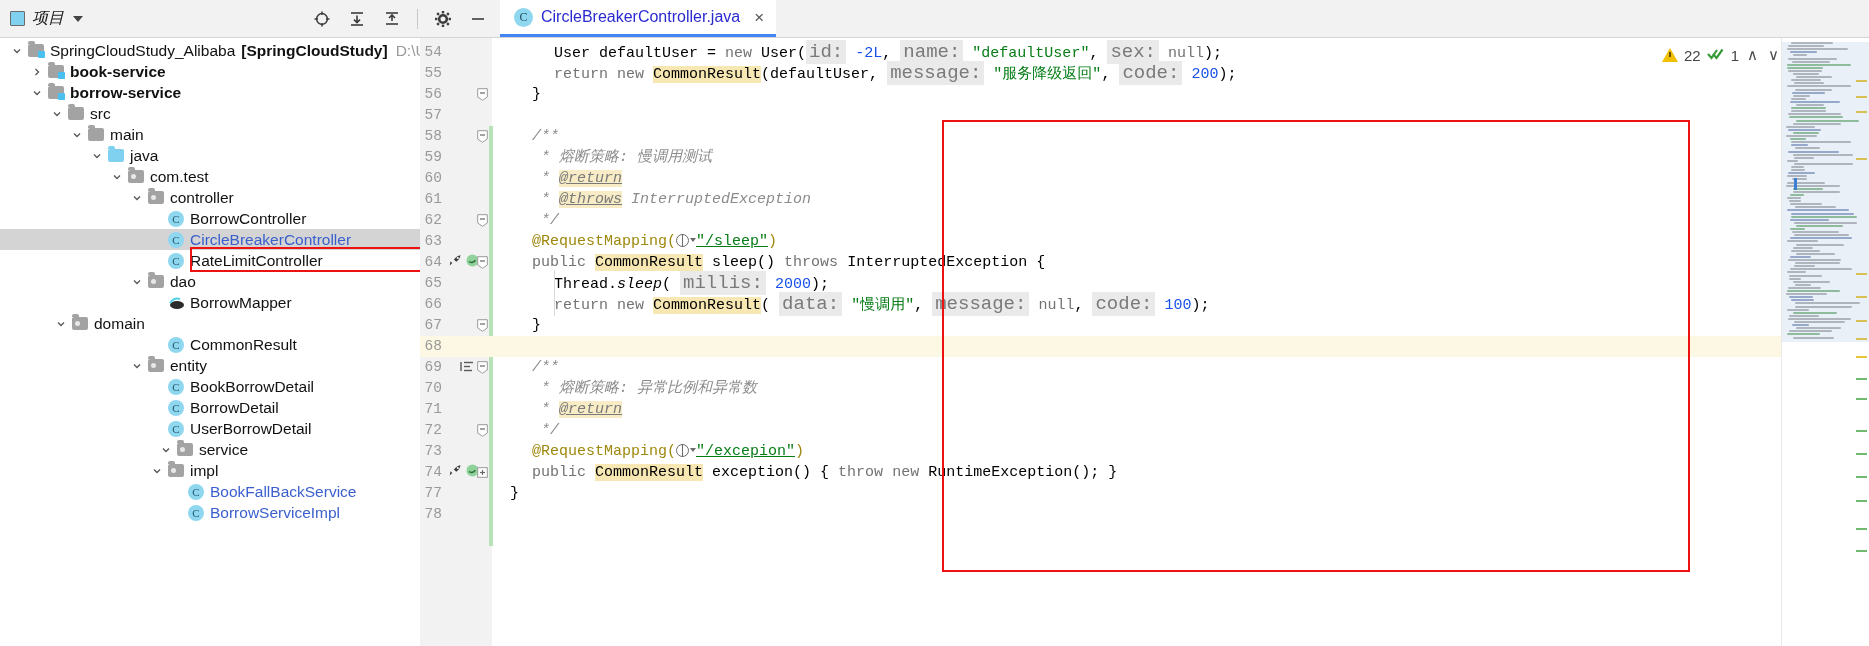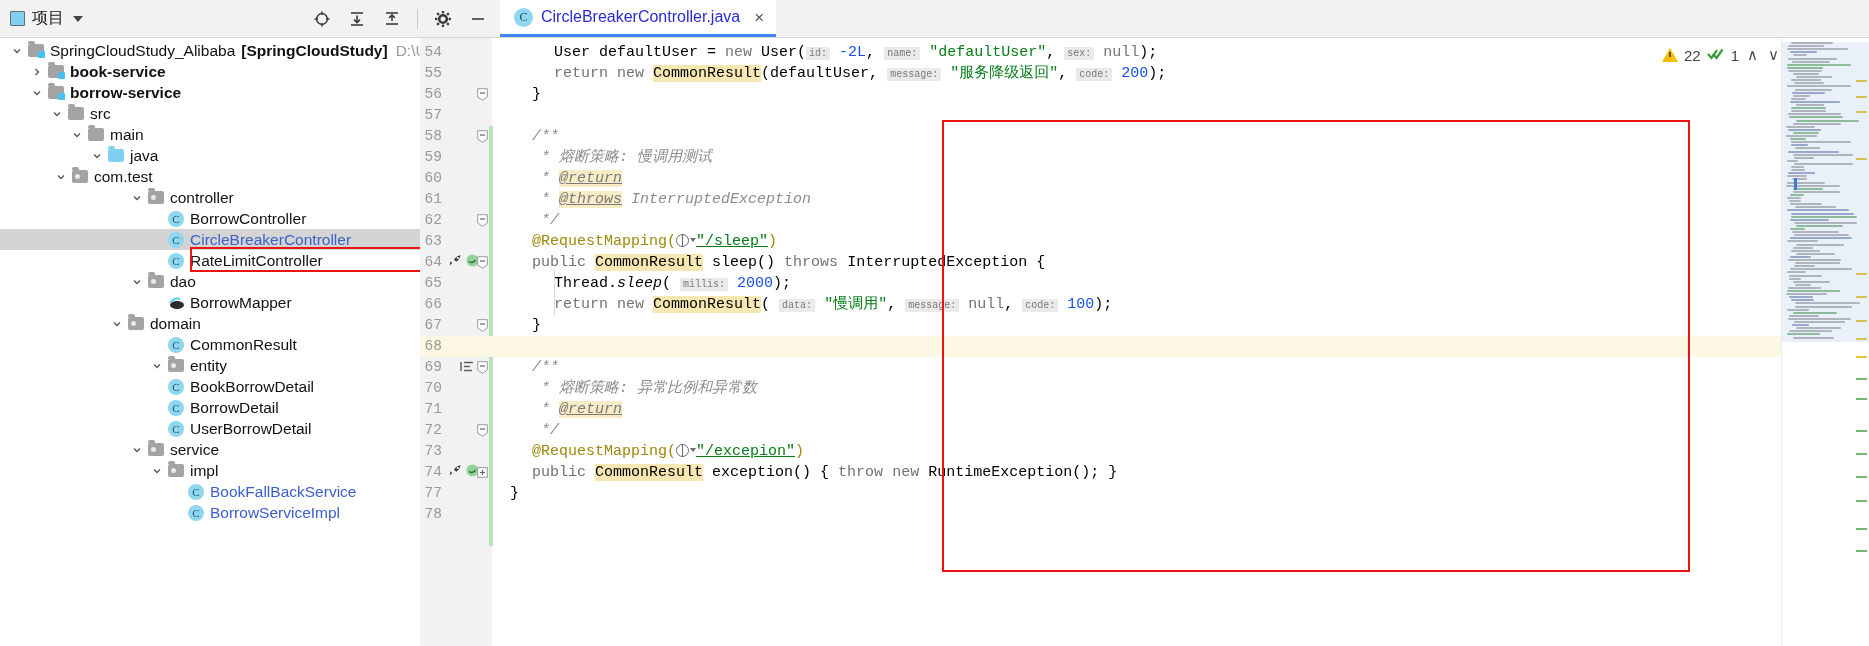--- a/index.html
+++ b/index.html
@@ -8,21 +8,21 @@
     width: 1869px; height: 646px;
     overflow: hidden;
     background: #ffffff;
     font-family: "Liberation Sans", sans-serif;
   }
   #app { position: relative; width: 1869px; height: 646px; display: flex; flex-direction: column; }
 
   
   .topbar { height: 38px; display: flex; align-items: stretch; background: #f2f2f2; border-bottom: 1px solid #d4d4d4; }
   .proj-toolwin { width: 500px; display: flex; align-items: center; background: #f2f2f2; padding-left: 10px; position: relative; }
-  .proj-title { display: flex; align-items: center; gap: 7px; font-size: 16px; color: #1a1a1a; }
+  .proj-title { display: flex; align-items: center; gap: 7px; font-size: 16px; color: #1a1a1a; font-style: italic; }
   .proj-sq { width: 15px; height: 15px; border: 1.6px solid #6c6c6c; background: #7fd1ef; border-radius: 1px; }
   .caret-down { width: 0; height: 0; border-left: 5px solid transparent; border-right: 5px solid transparent; border-top: 6px solid #444; margin-left: 2px; }
   .tb-icons { margin-left: auto; display: flex; align-items: center; gap: 15px; padding-right: 12px; }
   .tb-ic { width: 20px; height: 20px; display: flex; align-items: center; justify-content: center; cursor: pointer; }
   .tb-sep { width: 1px; height: 20px; background: #c8c8c8; }
 
   .tabstrip { flex: 1; display: flex; align-items: stretch; background: #f2f2f2; }
   .tab { display: flex; align-items: center; gap: 8px; padding: 0 12px 0 14px; background: #ffffff; border-bottom: 3px solid #4285f4; font-size: 16px; color: #2a2ad0; cursor: pointer; }
   .tab .cls-ic { width: 19px; height: 19px; border-radius: 50%; background: #8fd6ef; color: #1c4a5c; font-size: 12px; display: flex; align-items: center; justify-content: center; font-family: "Liberation Serif", serif; }
   .tab .tab-close { color: #555; font-size: 17px; margin-left: 6px; line-height: 1; }
@@ -66,21 +66,21 @@
   .vcs-green { position: absolute; left: 0; width: 4px; background: #b8e2b8; }
 
   .code { flex: 1; position: relative; overflow: hidden; font-family: "Liberation Mono", monospace; font-size: 15px; }
   .cl { position: absolute; left: 0; height: 21px; line-height: 21px; white-space: pre; }
   .hl-line { position: absolute; left: 0; right: 0; height: 21px; background: #fdf8e3; }
   .kw { color: #737373; }
   .str { color: #067d17; }
   .num { color: #1750eb; }
   .cmt { color: #8c8c8c; font-style: italic; }
   .anno { color: #9e880d; }
-  .hint { background: #eaeaea; color: #7a7a7a; border-radius: 0; padding: 1px 3px; font-size: 10px; font-style: normal; }
+  .hint { background: #eaeaea; color: #7a7a7a; border-radius: 0; padding: 1px 3px; font-size: 19px; font-style: normal; }
   .occ { background: #f7e7b3; }
   .jd-tag { background: #f7ecc6; color: #7a7a7a; font-style: italic; text-decoration: underline; }
   .ital { font-style: italic; }
   .mono-id { color: #000000; }
   .link-str { color: #067d17; text-decoration: underline; }
   .globe { display: inline-block; width: 13px; height: 13px; border-radius: 50%; border: 1.4px solid #6b6b6b; position: relative; vertical-align: -2px; }
   .globe:after { content:""; position:absolute; left:5px; top:-1px; width:1.3px; height:13px; background:#6b6b6b; }
   .mini-caret { display:inline-block; width:0;height:0;border-left:3.5px solid transparent;border-right:3.5px solid transparent;border-top:4px solid #6b6b6b; vertical-align: 3px; margin-left:1px;}
   .red-box-code { position: absolute; border: 2.5px solid #ee1111; pointer-events: none; z-index: 5; }
   .indent-guide { position: absolute; width: 1px; background: #d9d9d9; }
@@ -231,21 +231,21 @@
           <span class="arrow">
             <svg width="10" height="10" viewBox="0 0 10 10">
               <path d="M2 3.5 L5 6.5 L8 3.5" stroke="#5a5a5a" stroke-width="1.4" fill="none"></path>
             </svg>
           </span>
           <span class="ic">
             <span class="folder blue"></span>
           </span>
           <span class="lbl">java</span>
         </div>
-        <div class="node" style="padding-left: 52px;">
+        <div class="node" style="padding-left: 108px;">
           <span class="arrow">
             <svg width="10" height="10" viewBox="0 0 10 10">
               <path d="M2 3.5 L5 6.5 L8 3.5" stroke="#5a5a5a" stroke-width="1.4" fill="none"></path>
             </svg>
           </span>
           <span class="ic">
             <span class="folder pkg"></span>
           </span>
           <span class="lbl">com.test</span>
         </div>
@@ -295,39 +295,39 @@
         <div class="node" style="padding-left: 148px;">
           <span class="arrow"></span>
           <span class="ic">
             <span class="mapper-ic"><svg width="17" height="14" viewBox="0 0 17 14">
                 <ellipse cx="9" cy="9" rx="7" ry="4" fill="#2b2b2b"></ellipse>
                 <path d="M2 7 Q6 1 12 3" stroke="#4fd2e8" stroke-width="2" fill="none"></path>
               </svg></span>
           </span>
           <span class="lbl">BorrowMapper</span>
         </div>
-        <div class="node" style="padding-left: 108px;">
+        <div class="node" style="padding-left: 52px;">
           <span class="arrow">
             <svg width="10" height="10" viewBox="0 0 10 10">
               <path d="M2 3.5 L5 6.5 L8 3.5" stroke="#5a5a5a" stroke-width="1.4" fill="none"></path>
             </svg>
           </span>
           <span class="ic">
             <span class="folder pkg"></span>
           </span>
           <span class="lbl">domain</span>
         </div>
         <div class="node" style="padding-left: 148px;">
           <span class="arrow"></span>
           <span class="ic">
             <span class="cls-circ">C</span>
           </span>
           <span class="lbl">CommonResult</span>
         </div>
-        <div class="node" style="padding-left: 128px; margin-left: 20px;">
+        <div class="node" style="padding-left: 128px;">
           <span class="arrow">
             <svg width="10" height="10" viewBox="0 0 10 10">
               <path d="M2 3.5 L5 6.5 L8 3.5" stroke="#5a5a5a" stroke-width="1.4" fill="none"></path>
             </svg>
           </span>
           <span class="ic">
             <span class="folder pkg"></span>
           </span>
           <span class="lbl">entity</span>
         </div>
@@ -345,21 +345,21 @@
           </span>
           <span class="lbl">BorrowDetail</span>
         </div>
         <div class="node" style="padding-left: 148px;">
           <span class="arrow"></span>
           <span class="ic">
             <span class="cls-circ">C</span>
           </span>
           <span class="lbl">UserBorrowDetail</span>
         </div>
-        <div class="node" style="padding-left: 128px;">
+        <div class="node" style="padding-left: 128px; margin-left: 29px;">
           <span class="arrow">
             <svg width="10" height="10" viewBox="0 0 10 10">
               <path d="M2 3.5 L5 6.5 L8 3.5" stroke="#5a5a5a" stroke-width="1.4" fill="none"></path>
             </svg>
           </span>
           <span class="ic">
             <span class="folder pkg"></span>
           </span>
           <span class="lbl">service</span>
         </div>

